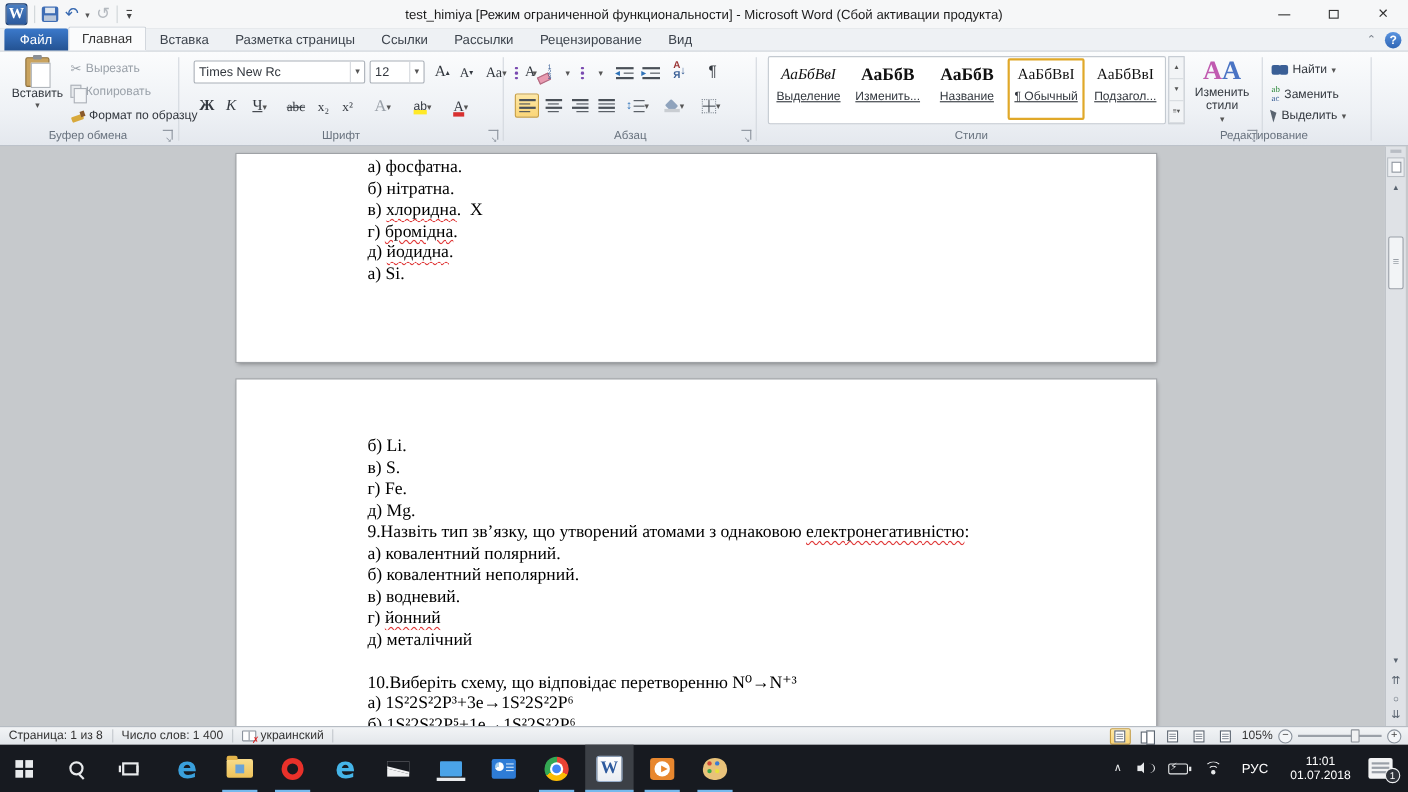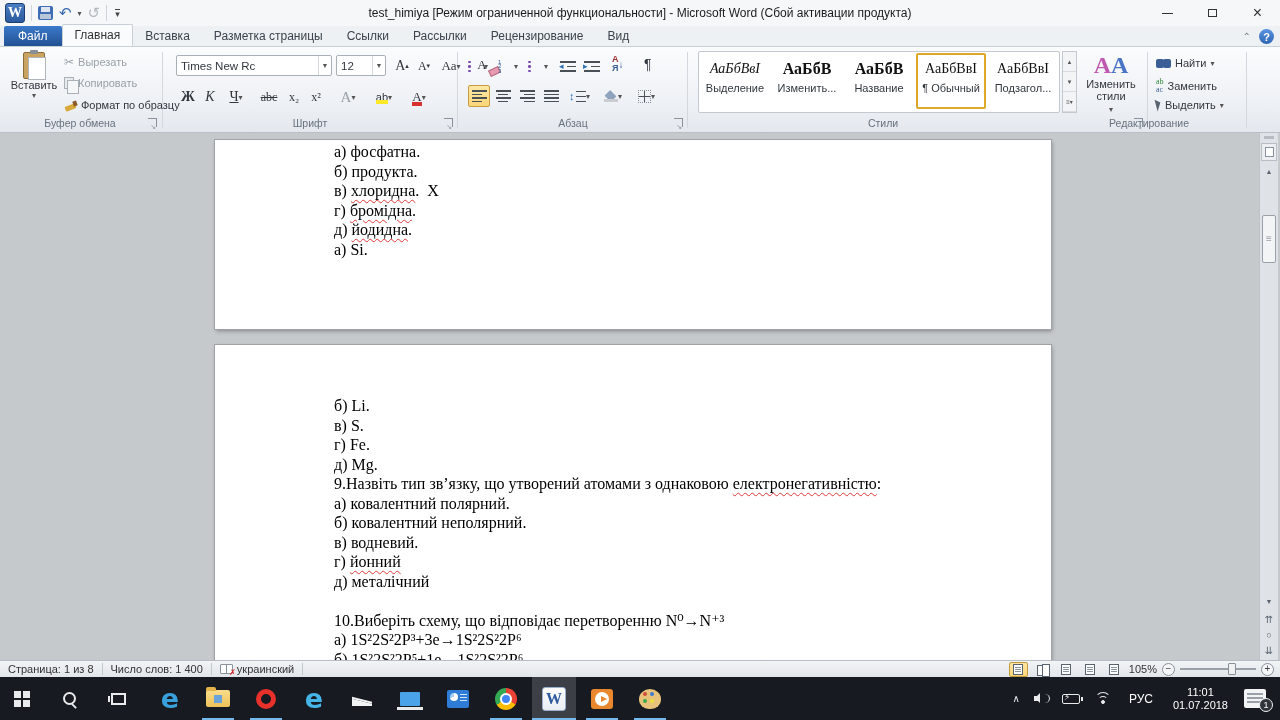--- a/index.html
+++ b/index.html
@@ -62,21 +62,21 @@
   .fbtn { position:absolute; height:22px; display:flex; align-items:center; justify-content:center; border-radius:2px; }
   .serifb { font-family:"Liberation Serif",serif; }
   .u-char { text-decoration:underline; }
   .strike-char { text-decoration:line-through;text-align:center; }
   .bar-under { position:relative; }
   .bar-under .bar { position:absolute; left:0; bottom:-1px; width:100%; height:4px; }
   .active-btn { background:linear-gradient(#fde7a5,#fbd678); border:1px solid #c79d3f; }
 
   .stile { width:71px; height:56px; margin:1px; border:1px solid transparent; border-radius:2px; text-align:center; padding-top:6px; }
   .stile .prev { font-family:"Liberation Serif",serif; font-size:14px; line-height:18px; color:#111; }
-  .stile .sname { font-size:11px; color:#33383f; margin-top:4px; white-space:nowrap; overflow:hidden; }
+  .stile .sname { font-size:11px; color:#33383f; margin-top:4px; white-space:nowrap; overflow:hidden;text-decoration:underline; }
   .stile-sel { border:2px solid #e0a829; padding-top:5px; }
   .sgal-scroll { position:absolute; left:1062px; top:4px; width:15px; height:62px; border:1px solid #c3c9d0; background:#f2f4f6; display:flex; flex-direction:column; }
   .sgal-scroll div { flex:1; display:flex; align-items:center; justify-content:center; font-size:6px; color:#555; border-bottom:1px solid #d8dce0; }
   .chstyles { position:absolute; left:1080px; top:5px; width:62px; height:62px; text-align:center; }
   .chAA { font-family:"Liberation Serif",serif; font-weight:bold; font-size:24px; line-height:26px; }
   .chAA .a1 { color:#c05ab0; } .chAA .a2 { color:#4a74c4; }
 
   .binoc { width:15px; height:9px; position:relative; }
   .binoc:before,.binoc:after { content:""; position:absolute; top:0; width:8px; height:9px; background:#3a5f96; border-radius:2px; }
   .binoc:before{left:0;} .binoc:after{right:0;}
@@ -488,21 +488,21 @@
     <span class="cursor-ic"></span>
       <span>Выделить</span>
       <span class="tiny-arrow">▾</span>
   </div>
   <div class="glabel" style="left:1100px;width:98px">Редактирование</div>
 </div>
 
 <div class="canvas">
   <div class="page page1">
       <div class="doc-line"><span>а) фосфатна.</span></div>
-      <div class="doc-line"><span>б) продукта.</span></div>
+      <div class="doc-line"><span>б) нітратна.</span></div>
       <div class="doc-line"><span>в) </span><span class="misspell">хлоридна</span><span>.  Х</span></div>
       <div class="doc-line"><span>г) </span><span class="misspell">бромідна</span><span>.</span></div>
       <div class="doc-line"><span>д) </span><span class="misspell">йодидна</span><span>.</span></div>
       <div class="doc-line"><span>а) Si.</span></div>
     </div>
   <div class="page page2">
       <div class="doc-line"><span>б) Li.</span></div>
       <div class="doc-line"><span>в) S.</span></div>
       <div class="doc-line"><span>г) Fe.</span></div>
       <div class="doc-line"><span>д) Mg.</span></div>

